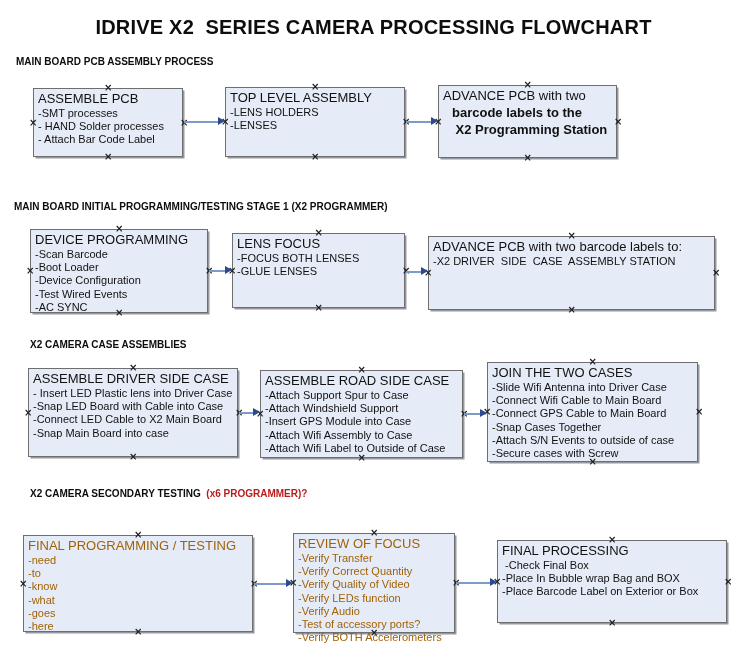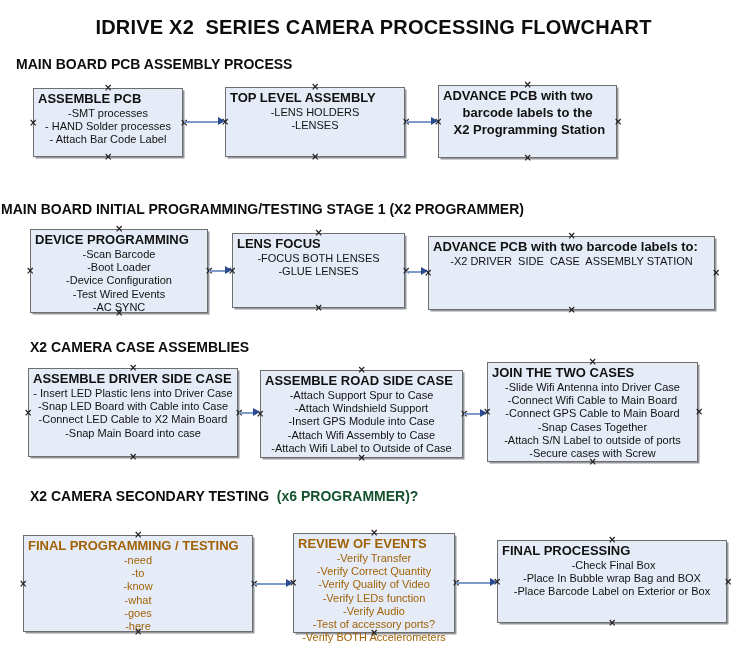--- a/index.html
+++ b/index.html
@@ -6,31 +6,31 @@
   #canvas{
     position:relative;width:747px;height:662px;background:#ffffff;
     font-family:"Liberation Sans","DejaVu Sans",sans-serif;color:#111;
     overflow:hidden;
   }
   .main-title{
     position:absolute;top:16px;left:0;width:747px;text-align:center;
     font-size:20px;font-weight:bold;white-space:pre;color:#0d0d0d;letter-spacing:.2px;
   }
   .sec-head{
-    position:absolute;font-size:14px;font-weight:bold;color:#0d0d0d;white-space:pre;
-  }
-  .sec-head .red-part{color:#14532d;}
+    position:absolute;font-size:10px;font-weight:bold;color:#0d0d0d;white-space:pre;
+  }
+  .sec-head .red-part{color:#b91c1c;}
   .fbox{
     position:absolute;box-sizing:border-box;background:#e6ecf7;
     border:1px solid #6e6e6e;box-shadow:2px 2px 0 -0.5px #95989e;
     padding:2px 4px;overflow:visible;
   }
-  .fbox .title{font-weight:bold;font-size:13px;line-height:16px;white-space:pre-wrap;}
-  .fbox .items .item{font-size:11px;line-height:13.2px;white-space:pre;text-align:center;}
-  .fbox.boldlines .items .item{font-weight:bold;font-size:13px;line-height:17px;}
+  .fbox .title{font-weight:normal;font-size:13px;line-height:16px;white-space:pre-wrap;}
+  .fbox .items .item{font-size:11px;line-height:13.2px;white-space:pre;}
+  .fbox.boldlines .items .item{font-weight:bold;font-size:13px;line-height:17px;margin-left:9px;}
   .fbox.red .title,.fbox.red .items .item{color:#a16207;}
   .handle{
     position:absolute;font-family:"DejaVu Sans",sans-serif;font-size:10px;font-weight:bold;
     color:#1c1c1c;line-height:8px;width:7px;height:8px;text-align:center;pointer-events:none;
   }
   .handle.t{top:-5px;left:50%;margin-left:-4px;}
   .handle.b{bottom:-5px;left:50%;margin-left:-4px;}
   .handle.l{left:-5px;top:50%;margin-top:-4px;}
   .handle.r{right:-5px;top:50%;margin-top:-4px;}
   .arrow{position:absolute;height:9px;}
@@ -42,21 +42,21 @@
   }
 </style>
 </head>
 <body>
 
 <div id="canvas">
 
   <div class="main-title">IDRIVE X2  SERIES CAMERA PROCESSING FLOWCHART</div>
 
   <div class="sec-head" style="left:16px;top:56px">MAIN BOARD PCB ASSEMBLY PROCESS</div>
-  <div class="sec-head" style="left:1px;top:201px">MAIN BOARD INITIAL PROGRAMMING/TESTING STAGE 1 (X2 PROGRAMMER)</div>
+  <div class="sec-head" style="left:14px;top:201px">MAIN BOARD INITIAL PROGRAMMING/TESTING STAGE 1 (X2 PROGRAMMER)</div>
   <div class="sec-head" style="left:30px;top:339px">X2 CAMERA CASE ASSEMBLIES</div>
   <div class="sec-head" style="left:30px;top:488px"><span>X2 CAMERA SECONDARY TESTING </span><span class="red-part"> (x6 PROGRAMMER)?</span></div>
 
   <div class="fbox" style="left:33px;top:88px;width:150px;height:69px">
     <div class="title">ASSEMBLE PCB</div>
     <div class="items">
         <div class="item">-SMT processes</div>
         <div class="item">- HAND Solder processes</div>
         <div class="item">- Attach Bar Code Label</div>
       </div>
@@ -151,21 +151,21 @@
       <span class="handle l">×</span>
       <span class="handle r">×</span>
     </div>
   <div class="fbox" style="left:487px;top:362px;width:211px;height:100px">
     <div class="title">JOIN THE TWO CASES</div>
     <div class="items">
         <div class="item">-Slide Wifi Antenna into Driver Case</div>
         <div class="item">-Connect Wifi Cable to Main Board</div>
         <div class="item">-Connect GPS Cable to Main Board</div>
         <div class="item">-Snap Cases Together</div>
-        <div class="item">-Attach S/N Label to outside of ports</div>
+        <div class="item">-Attach S/N Events to outside of case</div>
         <div class="item">-Secure cases with Screw</div>
       </div>
   <span class="handle t">×</span>
       <span class="handle b">×</span>
       <span class="handle l">×</span>
       <span class="handle r">×</span>
     </div>
 
   <div class="fbox red" style="left:23px;top:535px;width:230px;height:97px">
     <div class="title">FINAL PROGRAMMING / TESTING</div>
@@ -176,21 +176,21 @@
         <div class="item">-what</div>
         <div class="item">-goes</div>
         <div class="item">-here</div>
       </div>
   <span class="handle t">×</span>
       <span class="handle b">×</span>
       <span class="handle l">×</span>
       <span class="handle r">×</span>
     </div>
   <div class="fbox red" style="left:293px;top:533px;width:162px;height:100px">
-    <div class="title">REVIEW OF EVENTS</div>
+    <div class="title">REVIEW OF FOCUS</div>
     <div class="items">
         <div class="item">-Verify Transfer</div>
         <div class="item">-Verify Correct Quantity</div>
         <div class="item">-Verify Quality of Video</div>
         <div class="item">-Verify LEDs function</div>
         <div class="item">-Verify Audio</div>
         <div class="item">-Test of accessory ports?</div>
         <div class="item">-Verify BOTH Accelerometers</div>
       </div>
   <span class="handle t">×</span>

